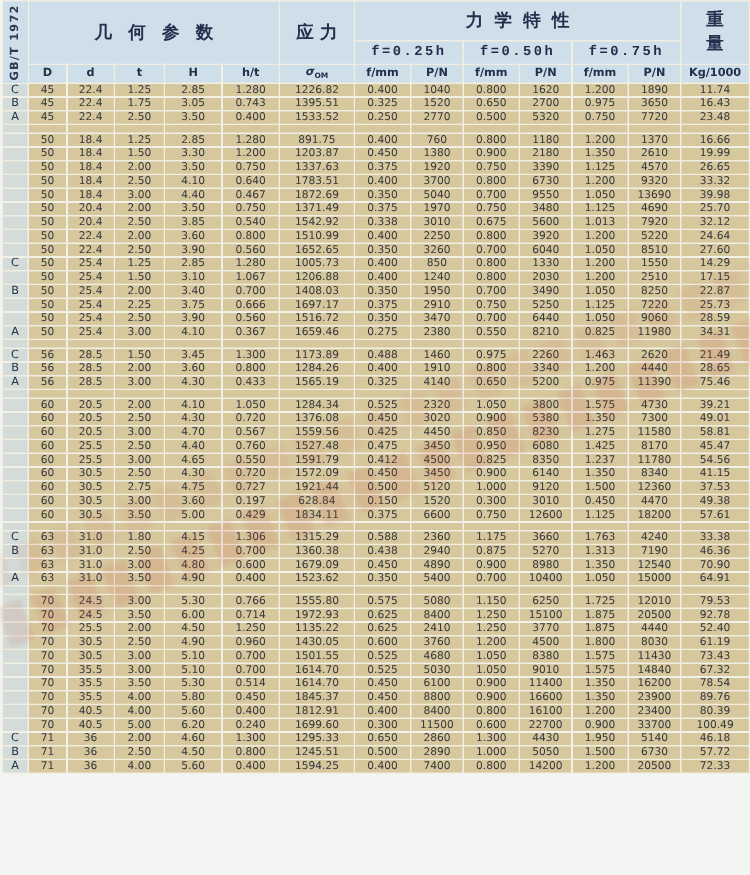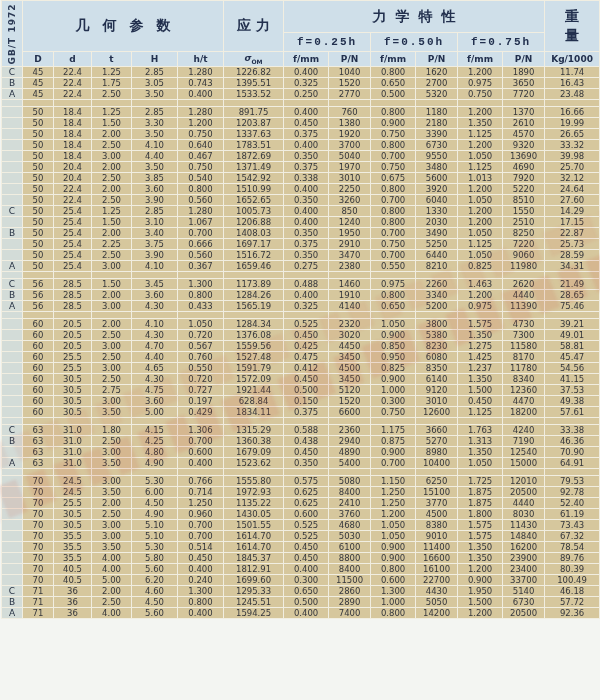--- a/index.html
+++ b/index.html
@@ -965,21 +965,21 @@
           <td>4.00</td>
           <td>5.60</td>
           <td>0.400</td>
           <td>1594.25</td>
           <td>0.400</td>
           <td>7400</td>
           <td>0.800</td>
           <td>14200</td>
           <td>1.200</td>
           <td>20500</td>
-          <td>92.36</td>
+          <td>72.33</td>
         </tr>
       </tbody>
   </table>
 
   <div class="watermark"></div>
   <div class="watermark w2"></div>
 
 </div>
 
 </body></html>

